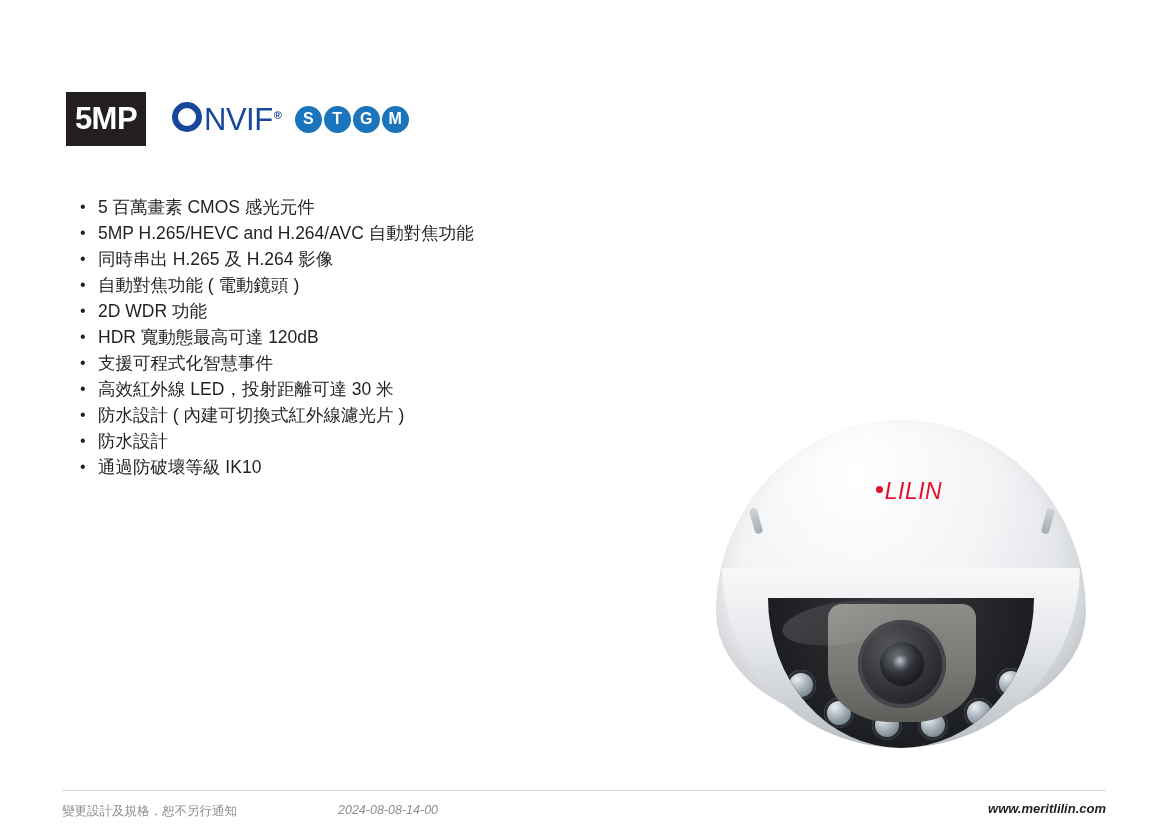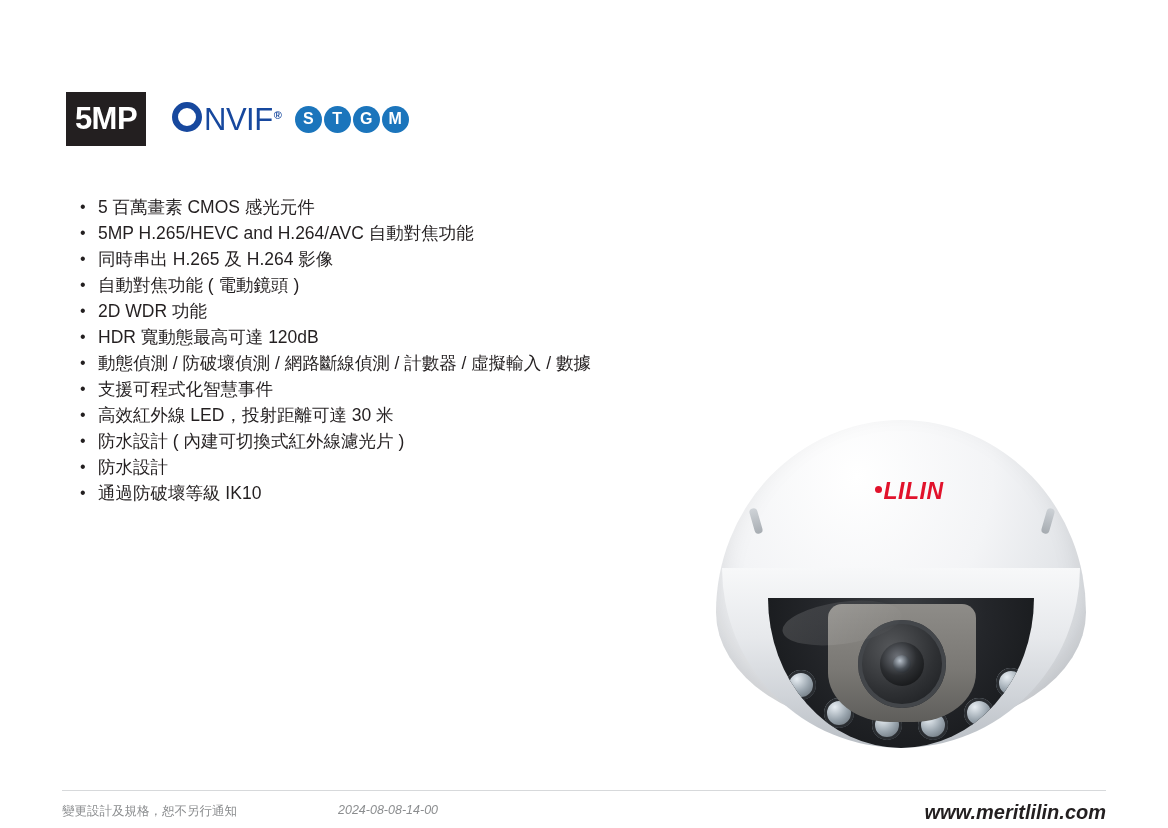--- a/index.html
+++ b/index.html
@@ -245,21 +245,21 @@
   .screw.s-right { left: 328px; top: 88px;  transform: rotate(16deg); }
 
   
   .dome-brand {
     position: absolute;
     left: 118px;
     top: 58px;
     width: 150px;
     text-align: center;
     font-size: 23px;
-    font-weight: bold;
+    font-weight: normal;
     font-style: italic;
     letter-spacing: 0.5px;
     color: #e1122b;
     font-family: "Liberation Sans", sans-serif;
   }
   .dome-brand .dot {
     display: inline-block;
     width: 7px;
     height: 7px;
     border-radius: 50%;
@@ -295,21 +295,21 @@
   .footer .revision {
     position: absolute;
     left: 276px;
     top: 0;
     font-style: italic;
   }
   .footer .site {
     position: absolute;
     right: 0;
     top: -2px;
-    font-size: 20px;
+    font-size: 13px;
     font-style: italic;
     font-weight: bold;
     color: #231f20;
   }
 </style>
 </head>
 <body>
 
 <div class="badge-row">
   <div class="mp-badge">5MP</div>
@@ -330,21 +330,20 @@
   </div>
 </div>
 
 <ul class="features">
   <li>5 百萬畫素 CMOS 感光元件</li>
   <li>5MP  H.265/HEVC and H.264/AVC 自動對焦功能</li>
   <li>同時串出 H.265 及 H.264 影像</li>
   <li>自動對焦功能 ( 電動鏡頭 )</li>
   <li>2D WDR 功能</li>
   <li>HDR 寬動態最高可達 120dB</li>
-  <li>動態偵測 / 防破壞偵測 / 網路斷線偵測  / 計數器 /  虛擬輸入 / 數據</li>
   <li>支援可程式化智慧事件</li>
   <li>高效紅外線 LED，投射距離可達 30 米</li>
   <li>防水設計 ( 內建可切換式紅外線濾光片 )</li>
   <li>防水設計</li>
   <li>通過防破壞等級 IK10</li>
 </ul>
 
 <div class="camera-wrap">
   <div class="dome-body"></div>
   <div class="rim"></div>

